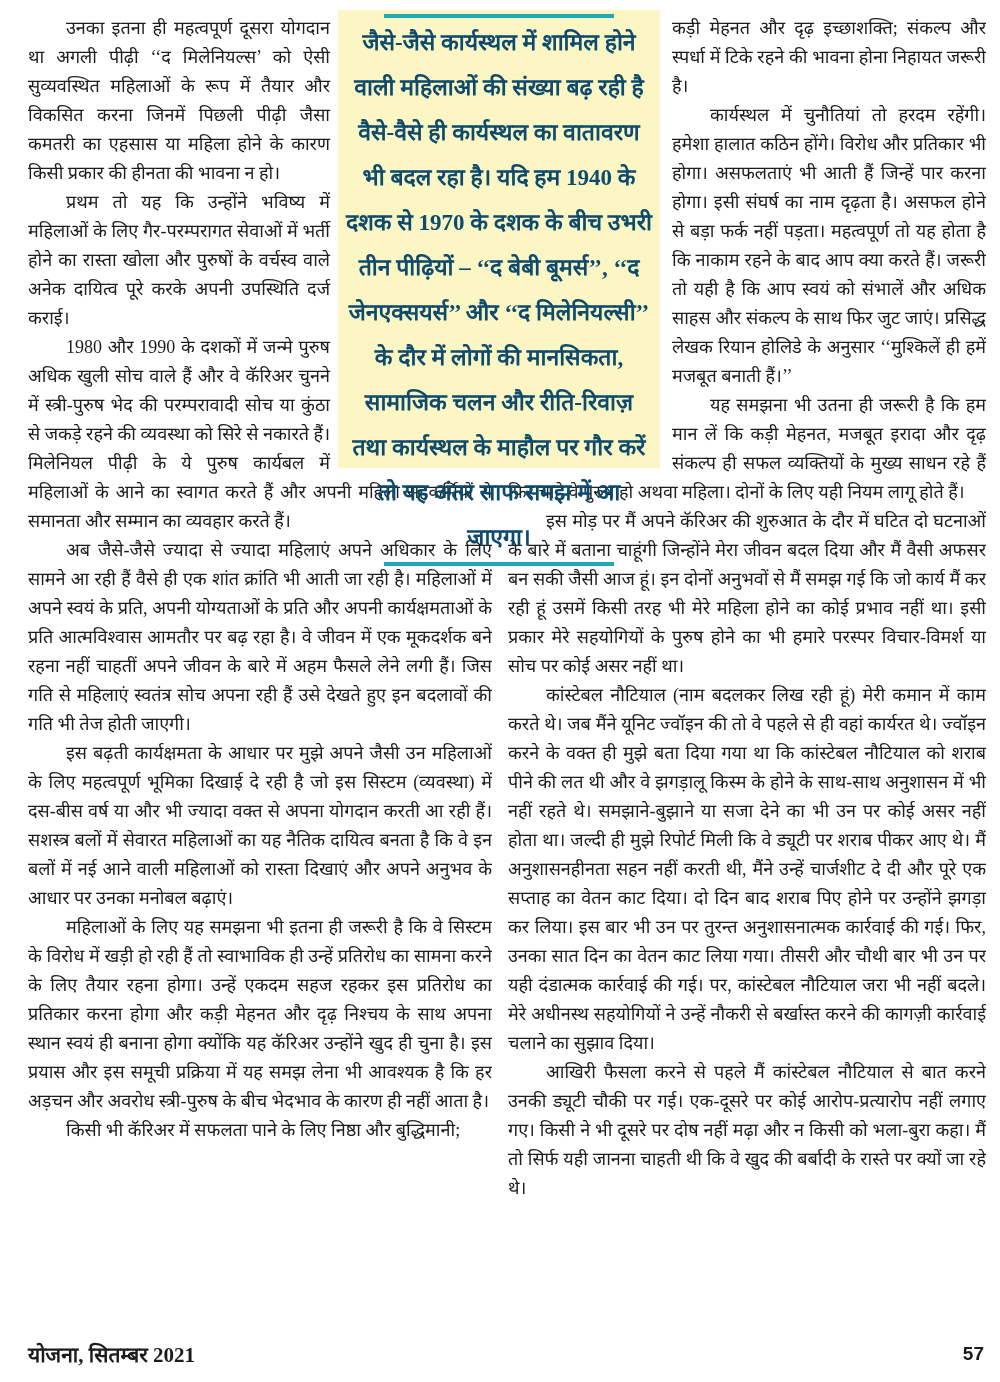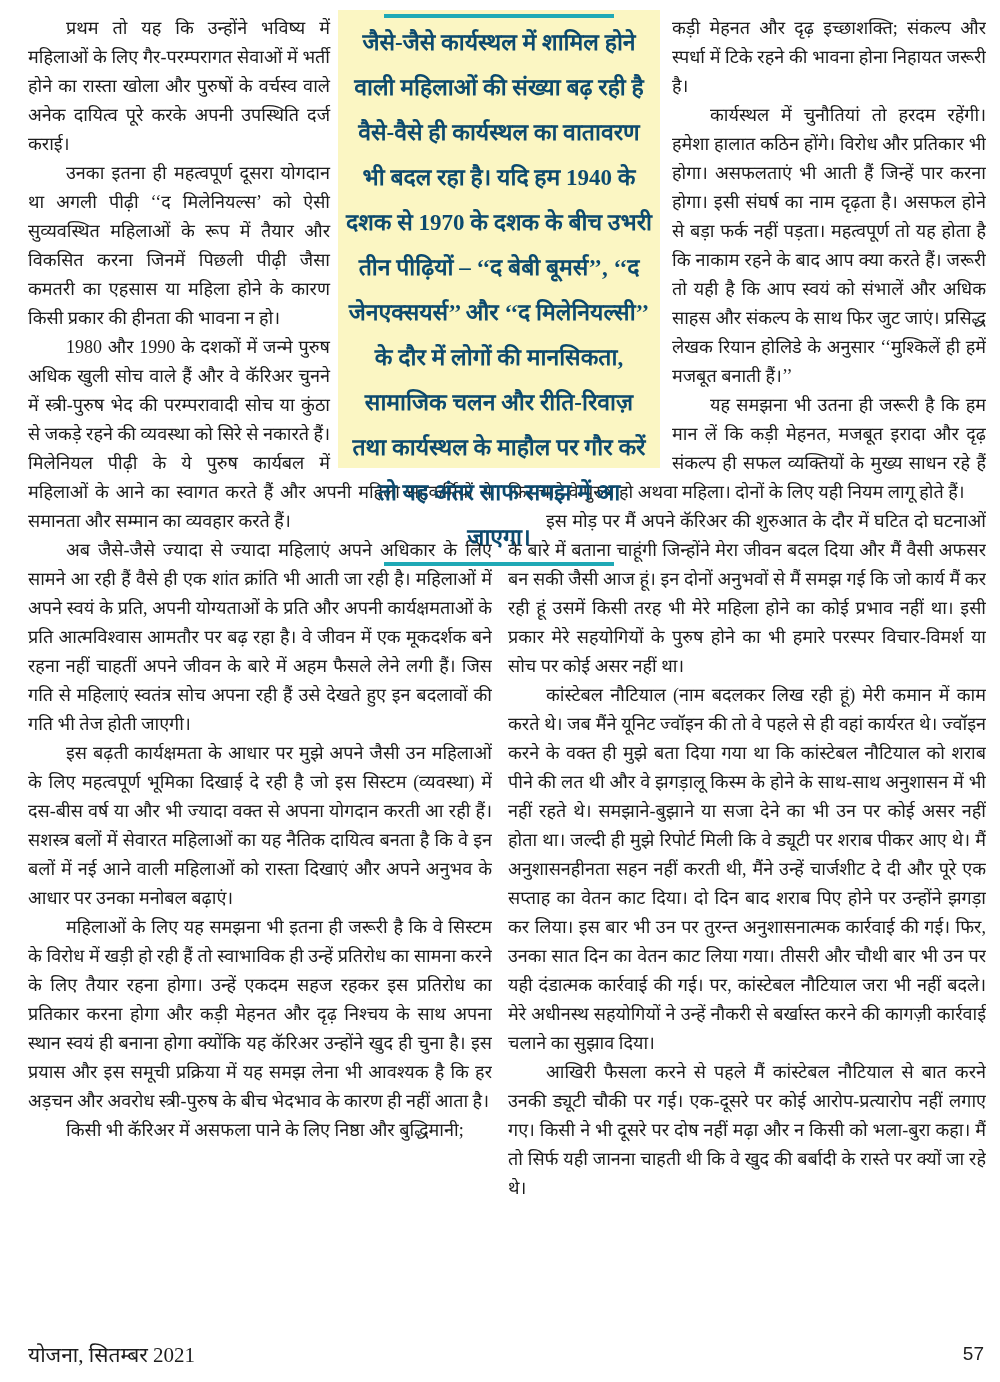--- a/index.html
+++ b/index.html
@@ -28,39 +28,39 @@
   .teal-rule{width:230px;height:4px;background:#1fa9b6;flex:0 0 auto;}
   .teal-rule.bottom{margin-top:auto;}
   .quote-text{
     flex:1 1 auto;display:flex;align-items:center;
     color:#0c4a6e;font-weight:bold;text-align:center;
     font-size:23px;line-height:45px;padding:2px 2px;
   }
   .footer{
     position:absolute;left:28px;right:16px;top:1336px;height:36px;
     display:flex;justify-content:space-between;align-items:center;
-    font-weight:normal;
+    font-weight:bold;
   }
   .footer .journal{font-size:21px;}
   .footer .pageno{font-size:19px;font-family:"Liberation Sans","DejaVu Sans",sans-serif;}
 </style>
 </head>
 <body>
 
 <div class="page">
 
   <div class="col col-left">
     <div class="spacer-right"></div>
+    <p>उनका इतना ही महत्वपूर्ण दूसरा योगदान था अगली पीढ़ी ‘‘द मिलेनियल्स’ को ऐसी सुव्यवस्थित महिलाओं के रूप में तैयार और विकसित करना जिनमें पिछली पीढ़ी जैसा कमतरी का एहसास या महिला होने के कारण किसी प्रकार की हीनता की भावना न हो।</p>
     <p>प्रथम तो यह कि उन्होंने भविष्य में महिलाओं के लिए गैर-परम्परागत सेवाओं में भर्ती होने का रास्ता खोला और पुरुषों के वर्चस्व वाले अनेक दायित्व पूरे करके अपनी उपस्थिति दर्ज कराई।</p>
-    <p>उनका इतना ही महत्वपूर्ण दूसरा योगदान था अगली पीढ़ी ‘‘द मिलेनियल्स’ को ऐसी सुव्यवस्थित महिलाओं के रूप में तैयार और विकसित करना जिनमें पिछली पीढ़ी जैसा कमतरी का एहसास या महिला होने के कारण किसी प्रकार की हीनता की भावना न हो।</p>
     <p>1980 और 1990 के दशकों में जन्मे पुरुष अधिक खुली सोच वाले हैं और वे कॅरिअर चुनने में स्त्री-पुरुष भेद की परम्परावादी सोच या कुंठा से जकड़े रहने की व्यवस्था को सिरे से नकारते हैं। मिलेनियल पीढ़ी के ये पुरुष कार्यबल में महिलाओं के आने का स्वागत करते हैं और अपनी महिला सहकर्मियों से समानता और सम्मान का व्यवहार करते हैं।</p>
     <p>अब जैसे-जैसे ज्यादा से ज्यादा महिलाएं अपने अधिकार के लिए सामने आ रही हैं वैसे ही एक शांत क्रांति भी आती जा रही है। महिलाओं में अपने स्वयं के प्रति, अपनी योग्यताओं के प्रति और अपनी कार्यक्षमताओं के प्रति आत्मविश्वास आमतौर पर बढ़ रहा है। वे जीवन में एक मूकदर्शक बने रहना नहीं चाहतीं अपने जीवन के बारे में अहम फैसले लेने लगी हैं। जिस गति से महिलाएं स्वतंत्र सोच अपना रही हैं उसे देखते हुए इन बदलावों की गति भी तेज होती जाएगी।</p>
     <p>इस बढ़ती कार्यक्षमता के आधार पर मुझे अपने जैसी उन महिलाओं के लिए महत्वपूर्ण भूमिका दिखाई दे रही है जो इस सिस्टम (व्यवस्था) में दस-बीस वर्ष या और भी ज्यादा वक्त से अपना योगदान करती आ रही हैं। सशस्त्र बलों में सेवारत महिलाओं का यह नैतिक दायित्व बनता है कि वे इन बलों में नई आने वाली महिलाओं को रास्ता दिखाएं और अपने अनुभव के आधार पर उनका मनोबल बढ़ाएं।</p>
     <p>महिलाओं के लिए यह समझना भी इतना ही जरूरी है कि वे सिस्टम के विरोध में खड़ी हो रही हैं तो स्वाभाविक ही उन्हें प्रतिरोध का सामना करने के लिए तैयार रहना होगा। उन्हें एकदम सहज रहकर इस प्रतिरोध का प्रतिकार करना होगा और कड़ी मेहनत और दृढ़ निश्चय के साथ अपना स्थान स्वयं ही बनाना होगा क्योंकि यह कॅरिअर उन्होंने खुद ही चुना है। इस प्रयास और इस समूची प्रक्रिया में यह समझ लेना भी आवश्यक है कि हर अड़चन और अवरोध स्त्री-पुरुष के बीच भेदभाव के कारण ही नहीं आता है।</p>
-    <p>किसी भी कॅरिअर में असफला पाने के लिए निष्ठा और बुद्धिमानी;</p>
+    <p>किसी भी कॅरिअर में सफलता पाने के लिए निष्ठा और बुद्धिमानी;</p>
   </div>
 
   <div class="col col-right">
     <div class="spacer-left"></div>
     <p class="no-indent">कड़ी मेहनत और दृढ़ इच्छाशक्ति; संकल्प और स्पर्धा में टिके रहने की भावना होना निहायत जरूरी है।</p>
     <p>कार्यस्थल में चुनौतियां तो हरदम रहेंगी। हमेशा हालात कठिन होंगे। विरोध और प्रतिकार भी होगा। असफलताएं भी आती हैं जिन्हें पार करना होगा। इसी संघर्ष का नाम दृढ़ता है। असफल होने से बड़ा फर्क नहीं पड़ता। महत्वपूर्ण तो यह होता है कि नाकाम रहने के बाद आप क्या करते हैं। जरूरी तो यही है कि आप स्वयं को संभालें और अधिक साहस और संकल्प के साथ फिर जुट जाएं। प्रसिद्ध लेखक रियान होलिडे के अनुसार ‘‘मुश्किलें ही हमें मजबूत बनाती हैं।’’</p>
     <p>यह समझना भी उतना ही जरूरी है कि हम मान लें कि कड़ी मेहनत, मजबूत इरादा और दृढ़ संकल्प ही सफल व्यक्तियों के मुख्य साधन रहे हैं फिर चाहे वे पुरुष हो अथवा महिला। दोनों के लिए यही नियम लागू होते हैं।</p>
     <p>इस मोड़ पर मैं अपने कॅरिअर की शुरुआत के दौर में घटित दो घटनाओं के बारे में बताना चाहूंगी जिन्होंने मेरा जीवन बदल दिया और मैं वैसी अफसर बन सकी जैसी आज हूं। इन दोनों अनुभवों से मैं समझ गई कि जो कार्य मैं कर रही हूं उसमें किसी तरह भी मेरे महिला होने का कोई प्रभाव नहीं था। इसी प्रकार मेरे सहयोगियों के पुरुष होने का भी हमारे परस्पर विचार-विमर्श या सोच पर कोई असर नहीं था।</p>
     <p>कांस्टेबल नौटियाल (नाम बदलकर लिख रही हूं) मेरी कमान में काम करते थे। जब मैंने यूनिट ज्वॉइन की तो वे पहले से ही वहां कार्यरत थे। ज्वॉइन करने के वक्त ही मुझे बता दिया गया था कि कांस्टेबल नौटियाल को शराब पीने की लत थी और वे झगड़ालू किस्म के होने के साथ-साथ अनुशासन में भी नहीं रहते थे। समझाने-बुझाने या सजा देने का भी उन पर कोई असर नहीं होता था। जल्दी ही मुझे रिपोर्ट मिली कि वे ड्यूटी पर शराब पीकर आए थे। मैं अनुशासनहीनता सहन नहीं करती थी, मैंने उन्हें चार्जशीट दे दी और पूरे एक सप्ताह का वेतन काट दिया। दो दिन बाद शराब पिए होने पर उन्होंने झगड़ा कर लिया। इस बार भी उन पर तुरन्त अनुशासनात्मक कार्रवाई की गई। फिर, उनका सात दिन का वेतन काट लिया गया। तीसरी और चौथी बार भी उन पर यही दंडात्मक कार्रवाई की गई। पर, कांस्टेबल नौटियाल जरा भी नहीं बदले। मेरे अधीनस्थ सहयोगियों ने उन्हें नौकरी से बर्खास्त करने की कागज़ी कार्रवाई चलाने का सुझाव दिया।</p>
     <p>आखिरी फैसला करने से पहले मैं कांस्टेबल नौटियाल से बात करने उनकी ड्यूटी चौकी पर गई। एक-दूसरे पर कोई आरोप-प्रत्यारोप नहीं लगाए गए। किसी ने भी दूसरे पर दोष नहीं मढ़ा और न किसी को भला-बुरा कहा। मैं तो सिर्फ यही जानना चाहती थी कि वे खुद की बर्बादी के रास्ते पर क्यों जा रहे थे।</p>

